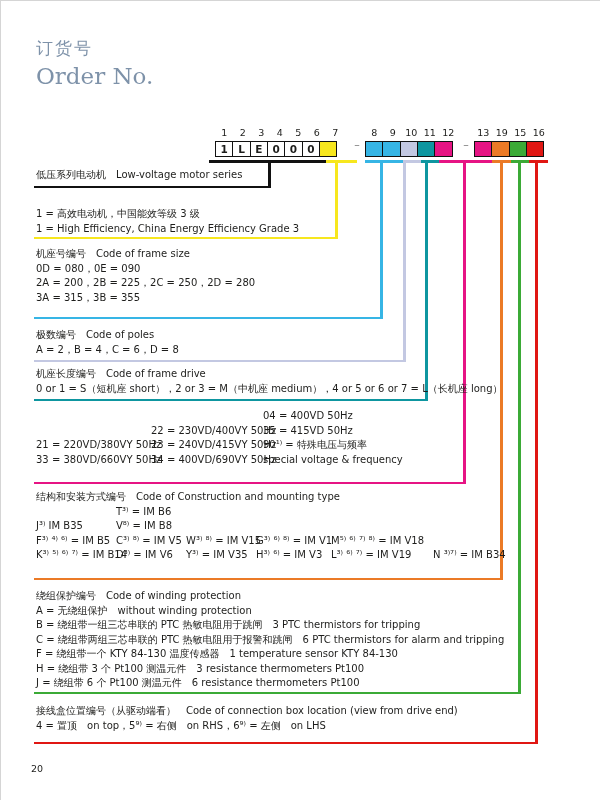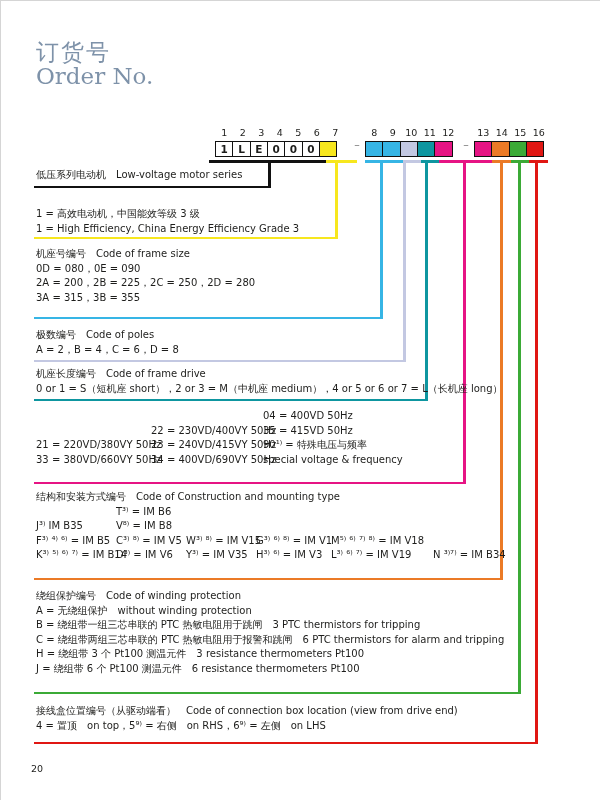--- a/index.html
+++ b/index.html
@@ -1,20 +1,20 @@
 <!DOCTYPE html>
 <html style="--c-title: #7E92A9; --c-text: #1D1D1B; --c-black: #111111; --c-yellow: #F7E71E; --c-cyan: #36B5E5; --c-lavender: #C3C8E2; --c-teal: #0E96A0; --c-magenta: #E61484; --c-orange: #EB7A26; --c-green: #3BAA36; --c-red: #E01713; --c-white: #FFFFFF;"><head>
 <meta charset="utf-8">
 <style>
   html,body{margin:0;padding:0;background:#e9e9e9;}
   .page{position:relative;width:600px;height:800px;background:#ffffff;margin:0 auto;
         border:1px solid #d5d5d5;overflow:hidden;
         font-family:"DejaVu Sans","Liberation Sans",sans-serif;color:#1d1d1b;}
   .title-cn{position:absolute;left:35px;top:36px;font-family:Liberation Mono, monospace;
-        font-size:23px;letter-spacing:2px;color:var(--c-title);text-align:center;}
+        font-size:17px;letter-spacing:2px;color:var(--c-title);text-align:center;}
   .title-en{position:absolute;left:35px;top:62px;font-family:"DejaVu Serif","Liberation Serif",serif;
         font-size:23px;color:var(--c-title);}
   
   .group{position:absolute;top:126px;}
   .nums{display:flex;height:13px;}
   .num{width:18.5px;text-align:center;font-size:9.5px;color:#1d1d1b;}
   .cells{display:flex;margin-top:1px;}
   .cell{width:18.5px;height:16px;box-sizing:border-box;border:1.2px solid #111;margin-left:-1.2px;
         font-size:10.5px;font-weight:bold;text-align:center;line-height:14px;background:#fff;}
   .cells .cell:first-child{margin-left:0;}
@@ -75,21 +75,21 @@
         <span class="cell" style="background: rgb(54, 181, 229);"></span>
         <span class="cell" style="background: rgb(195, 200, 226);"></span>
         <span class="cell" style="background: rgb(14, 150, 160);"></span>
         <span class="cell" style="background: rgb(230, 20, 132);"></span>
       </div>
   </div>
   <div class="dash" style="left:459px;">–</div>
   <div class="group" style="left:473px;">
     <div class="nums">
         <span class="num">13</span>
-        <span class="num">14</span>
+        <span class="num">19</span>
         <span class="num">15</span>
         <span class="num">16</span>
       </div>
     <div class="cells">
         <span class="cell" style="background: rgb(230, 20, 132);"></span>
         <span class="cell" style="background: rgb(235, 122, 38);"></span>
         <span class="cell" style="background: rgb(59, 170, 54);"></span>
         <span class="cell" style="background: rgb(224, 23, 19);"></span>
       </div>
   </div>
@@ -187,20 +187,21 @@
         <span class="col" style="left: 220px;">H³⁾ ⁶⁾ = IM V3</span>
         <span class="col" style="left: 295px;">L³⁾ ⁶⁾ ⁷⁾ = IM V19</span>
         <span class="col" style="left: 397px;">N ³⁾⁷⁾ = IM B34</span>
       </div>
     </div>
   <div class="sec" style="top:588px;">
       <div class="line">绕组保护编号　Code of winding protection</div>
       <div class="line">A = 无绕组保护　without winding protection</div>
       <div class="line">B = 绕组带一组三芯串联的 PTC 热敏电阻用于跳闸　3 PTC thermistors for tripping</div>
       <div class="line">C = 绕组带两组三芯串联的 PTC 热敏电阻用于报警和跳闸　6 PTC thermistors for alarm and tripping</div>
+      <div class="line">F = 绕组带一个 KTY 84-130 温度传感器　1 temperature sensor KTY 84-130</div>
       <div class="line">H = 绕组带 3 个 Pt100 测温元件　3 resistance thermometers Pt100</div>
       <div class="line">J = 绕组带 6 个 Pt100 测温元件　6 resistance thermometers Pt100</div>
     </div>
   <div class="sec" style="top:703px;">
       <div class="line">接线盒位置编号（从驱动端看）　Code of connection box location (view from drive end)</div>
       <div class="line">4 = 置顶　on top，5⁹⁾ = 右侧　on RHS，6⁹⁾ = 左侧　on LHS</div>
     </div>
 
   <div class="footer-num">20</div>
 </div>

